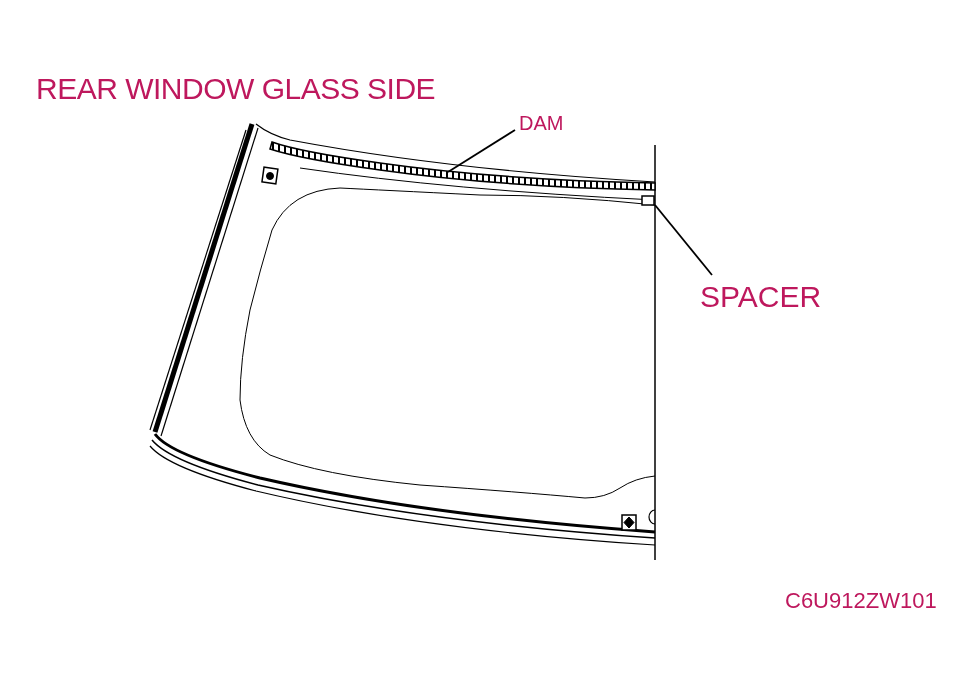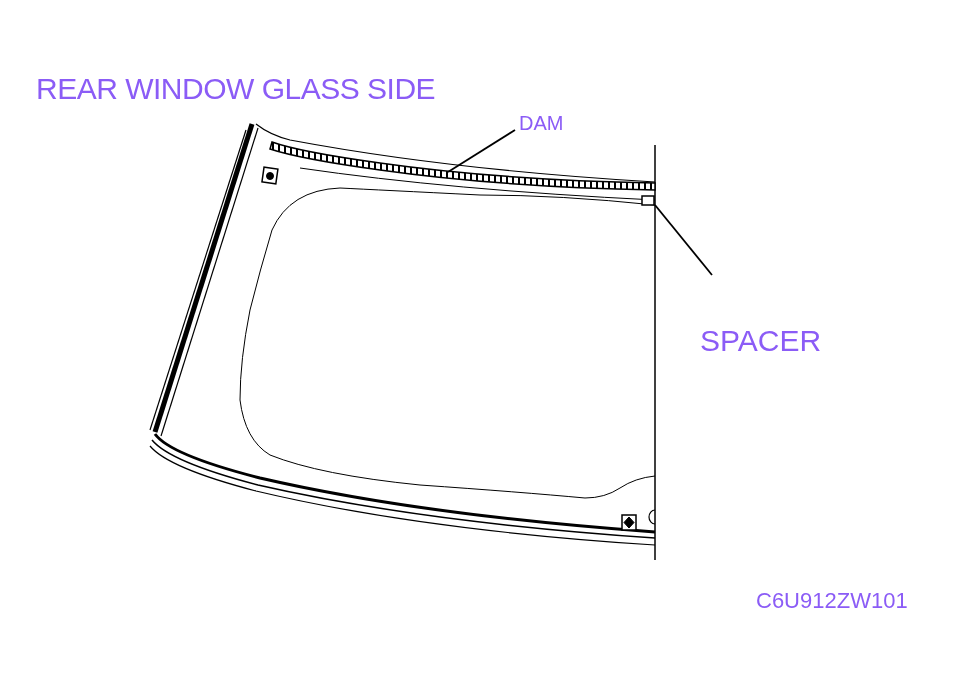--- a/index.html
+++ b/index.html
@@ -1,21 +1,21 @@
 <!DOCTYPE html>
 <html><head>
 <meta charset="utf-8">
 <style>
   html, body { margin:0; padding:0; background:#ffffff; }
   body { width:956px; height:686px; position:relative; overflow:hidden; font-family:"Liberation Sans", sans-serif; }
-  .label { position:absolute; color:#8b5cf6; font-family:"Liberation Sans", sans-serif; white-space:nowrap;text-align:center; }
+  .label { position:absolute; color:#be185d; font-family:"Liberation Sans", sans-serif; white-space:nowrap;text-align:center; }
   #title { left:36px; top:72px; font-size:30px; letter-spacing:-0.5px; }
   #dam { left:519px; top:112px; font-size:20px; }
-  #spacer { left:700px; top:280px; font-size:30px;margin-top:44px; }
-  #code { left:756px; top:588px; font-size:22px; }
+  #spacer { left:700px; top:280px; font-size:30px; }
+  #code { left:785px; top:588px; font-size:22px; }
   svg { position:absolute; left:0; top:0; }
 </style>
 </head>
 <body>
 
 <div class="label" id="title">REAR WINDOW GLASS SIDE</div>
 <div class="label" id="dam">DAM</div>
 <div class="label" id="spacer">SPACER</div>
 <div class="label" id="code">C6U912ZW101</div>
 

